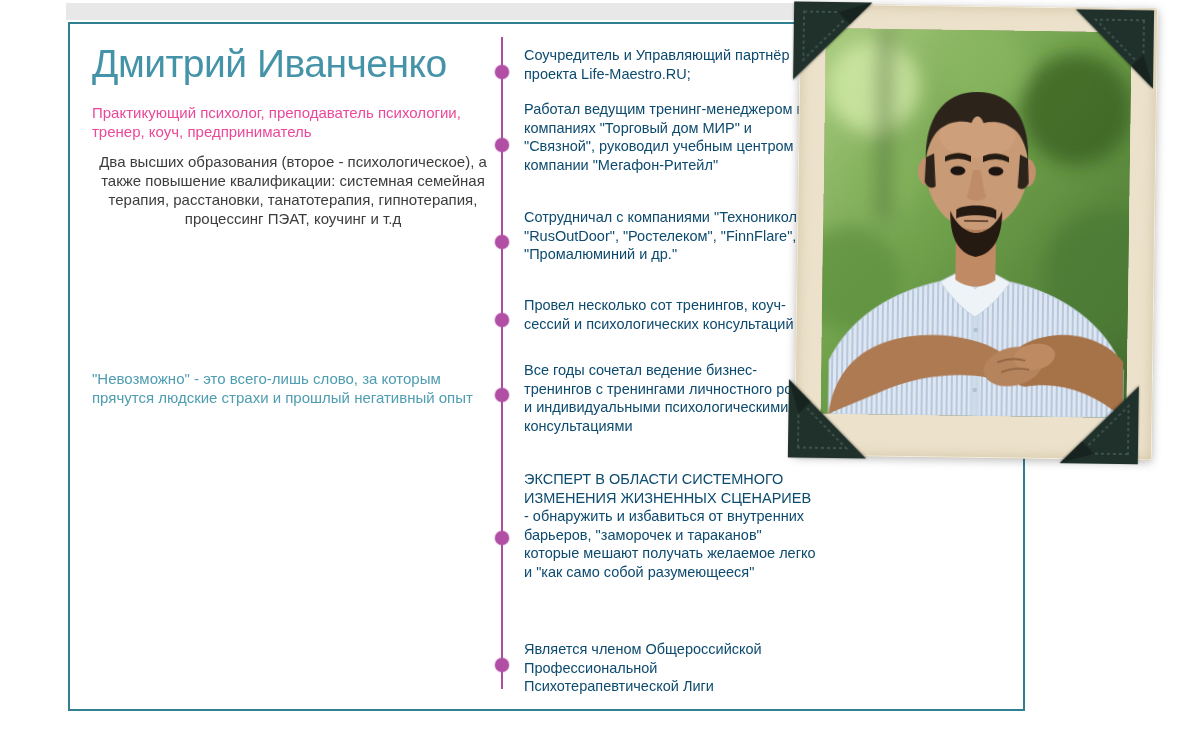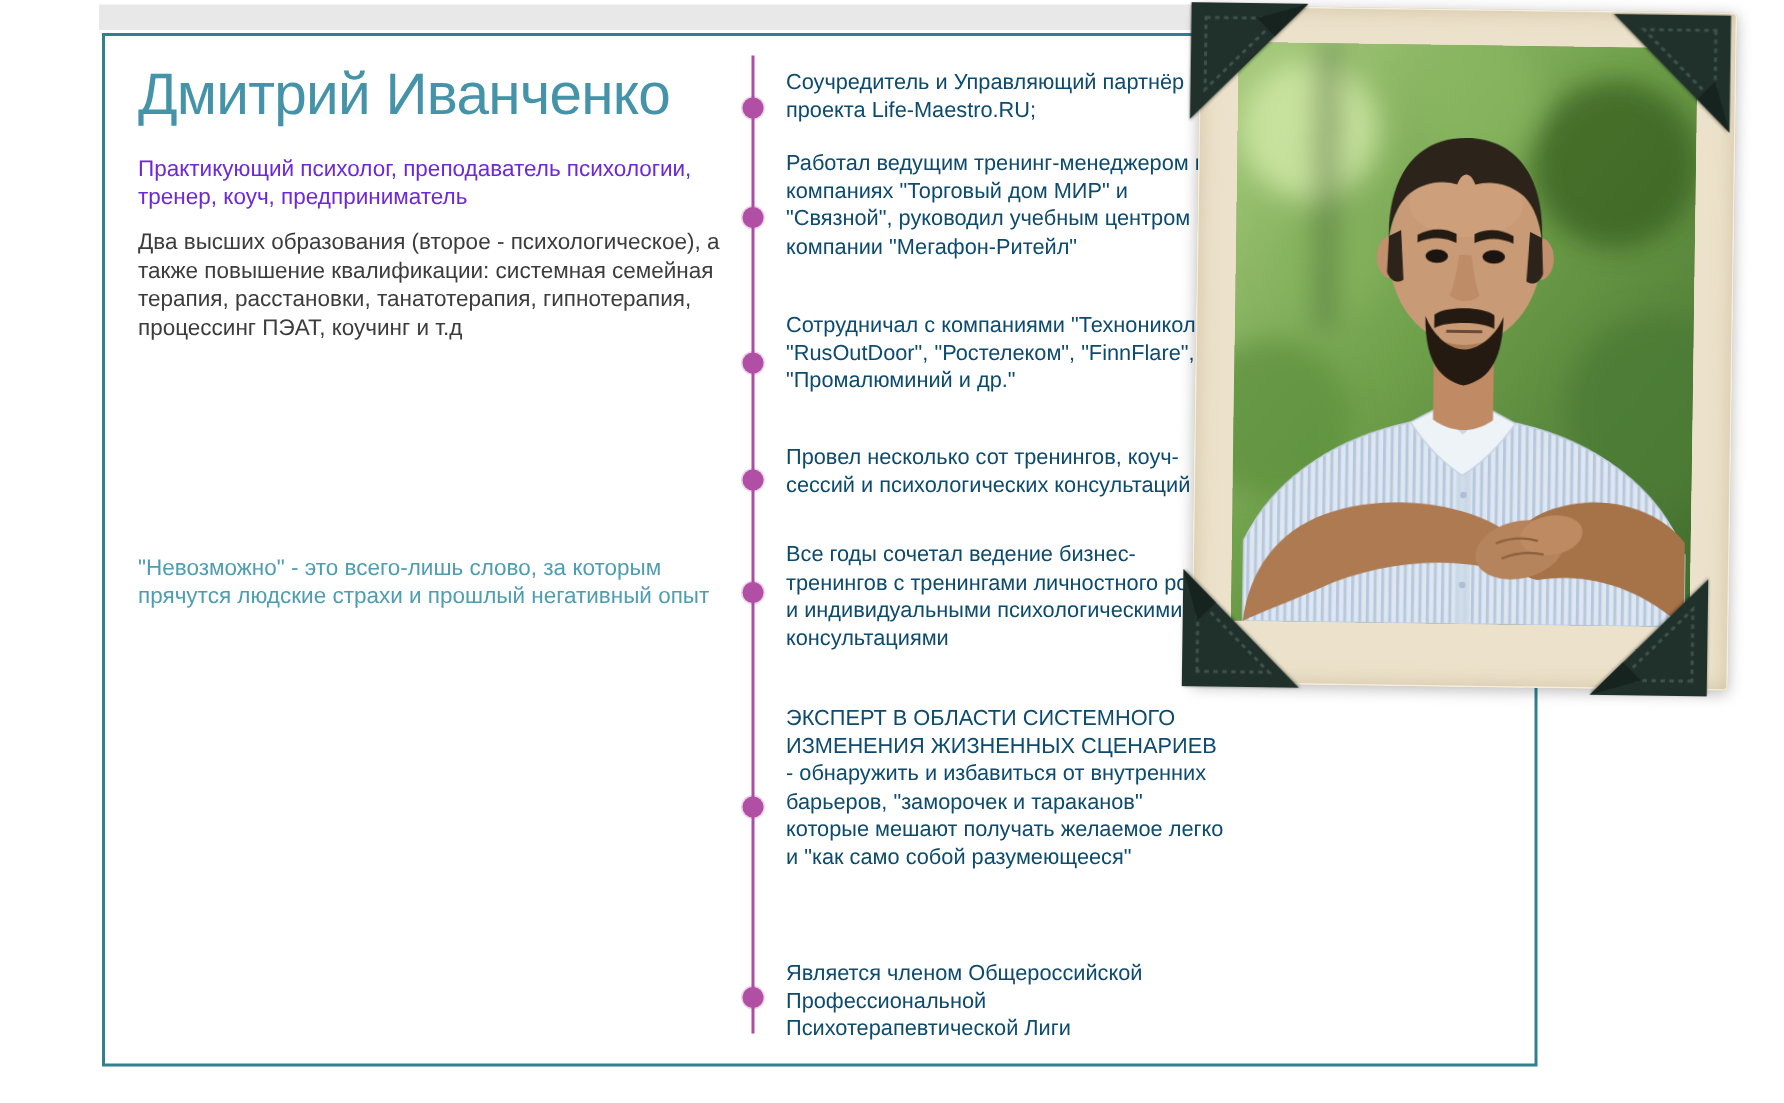--- a/index.html
+++ b/index.html
@@ -14,25 +14,25 @@
     position:absolute;left:68px;top:22px;width:957px;height:689px;
     border:2px solid #31808f;box-sizing:border-box;background:#ffffff;
   }
   
   .name{
     position:absolute;left:92px;top:46px;width:410px;
     font-size:39px;line-height:36px;font-weight:400;color:#4493a8;letter-spacing:-0.5px;
   }
   .subtitle{
     position:absolute;left:92px;top:103px;width:400px;
-    font-size:15px;line-height:19px;color:#6d28d9;
+    font-size:15px;line-height:19px;color:#ec4899;
   }
   .education{
     position:absolute;left:92px;top:152px;width:402px;
-    font-size:15px;line-height:19px;color:#3c3c3c;
+    font-size:15px;line-height:19px;color:#3c3c3c;text-align:center;
   }
   .quote{
     position:absolute;left:92px;top:369px;width:402px;
     font-size:15px;line-height:19px;color:#4e9db1;
   }
   
   .timeline-line{
     position:absolute;left:501px;top:37px;width:2px;height:652px;background:#ab4da0;
   }
   .timeline-dot{

